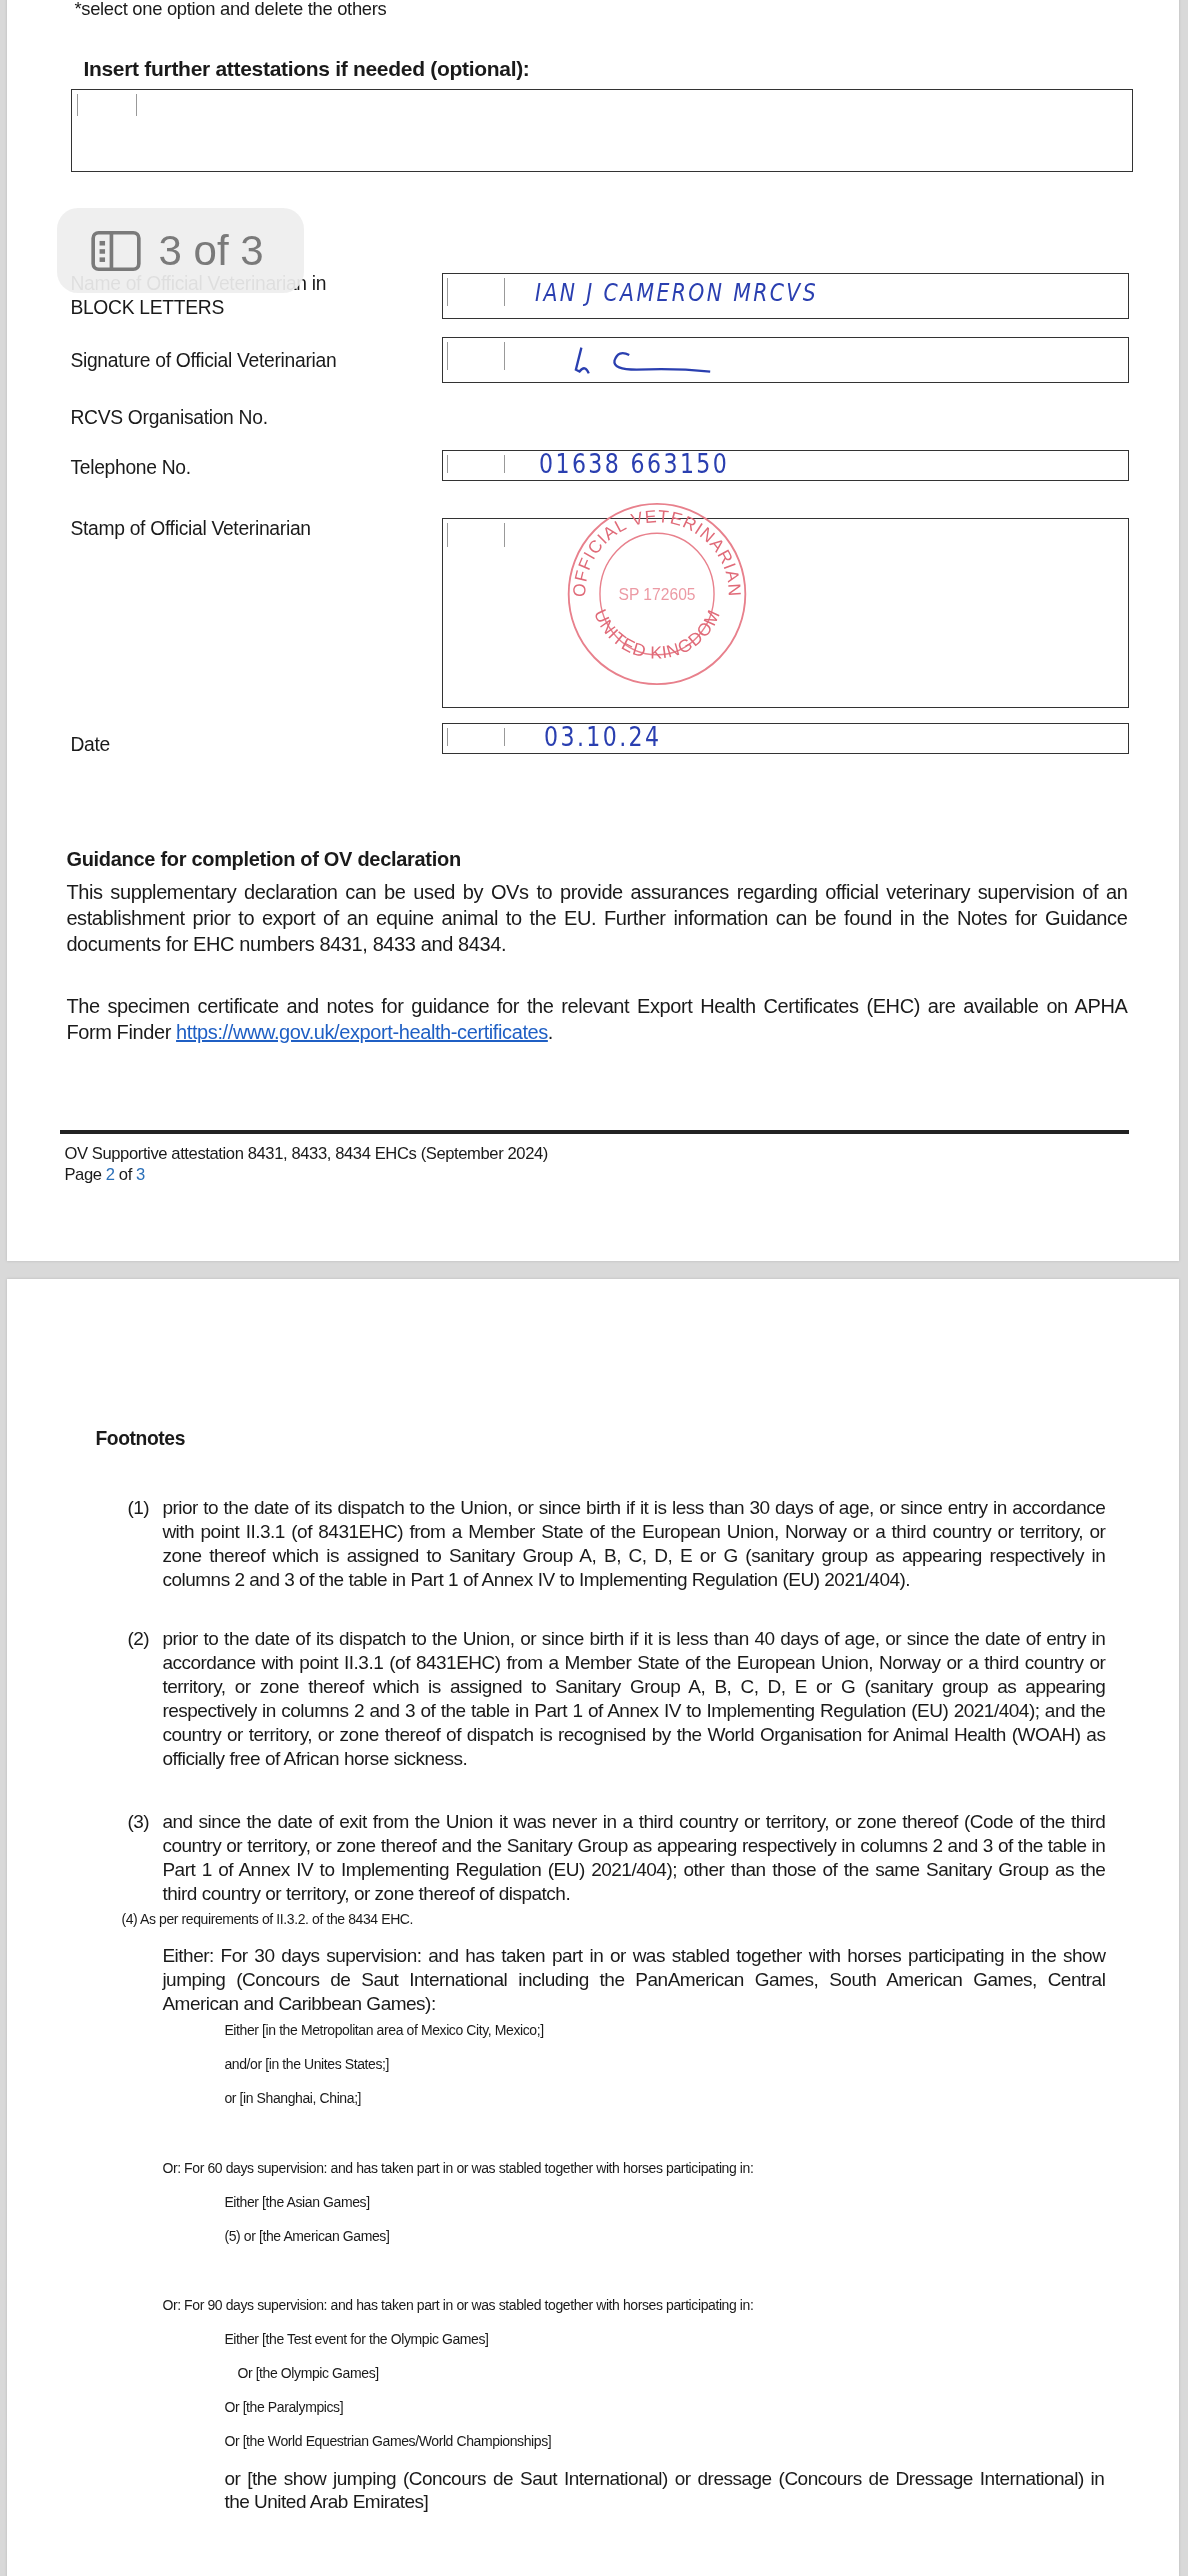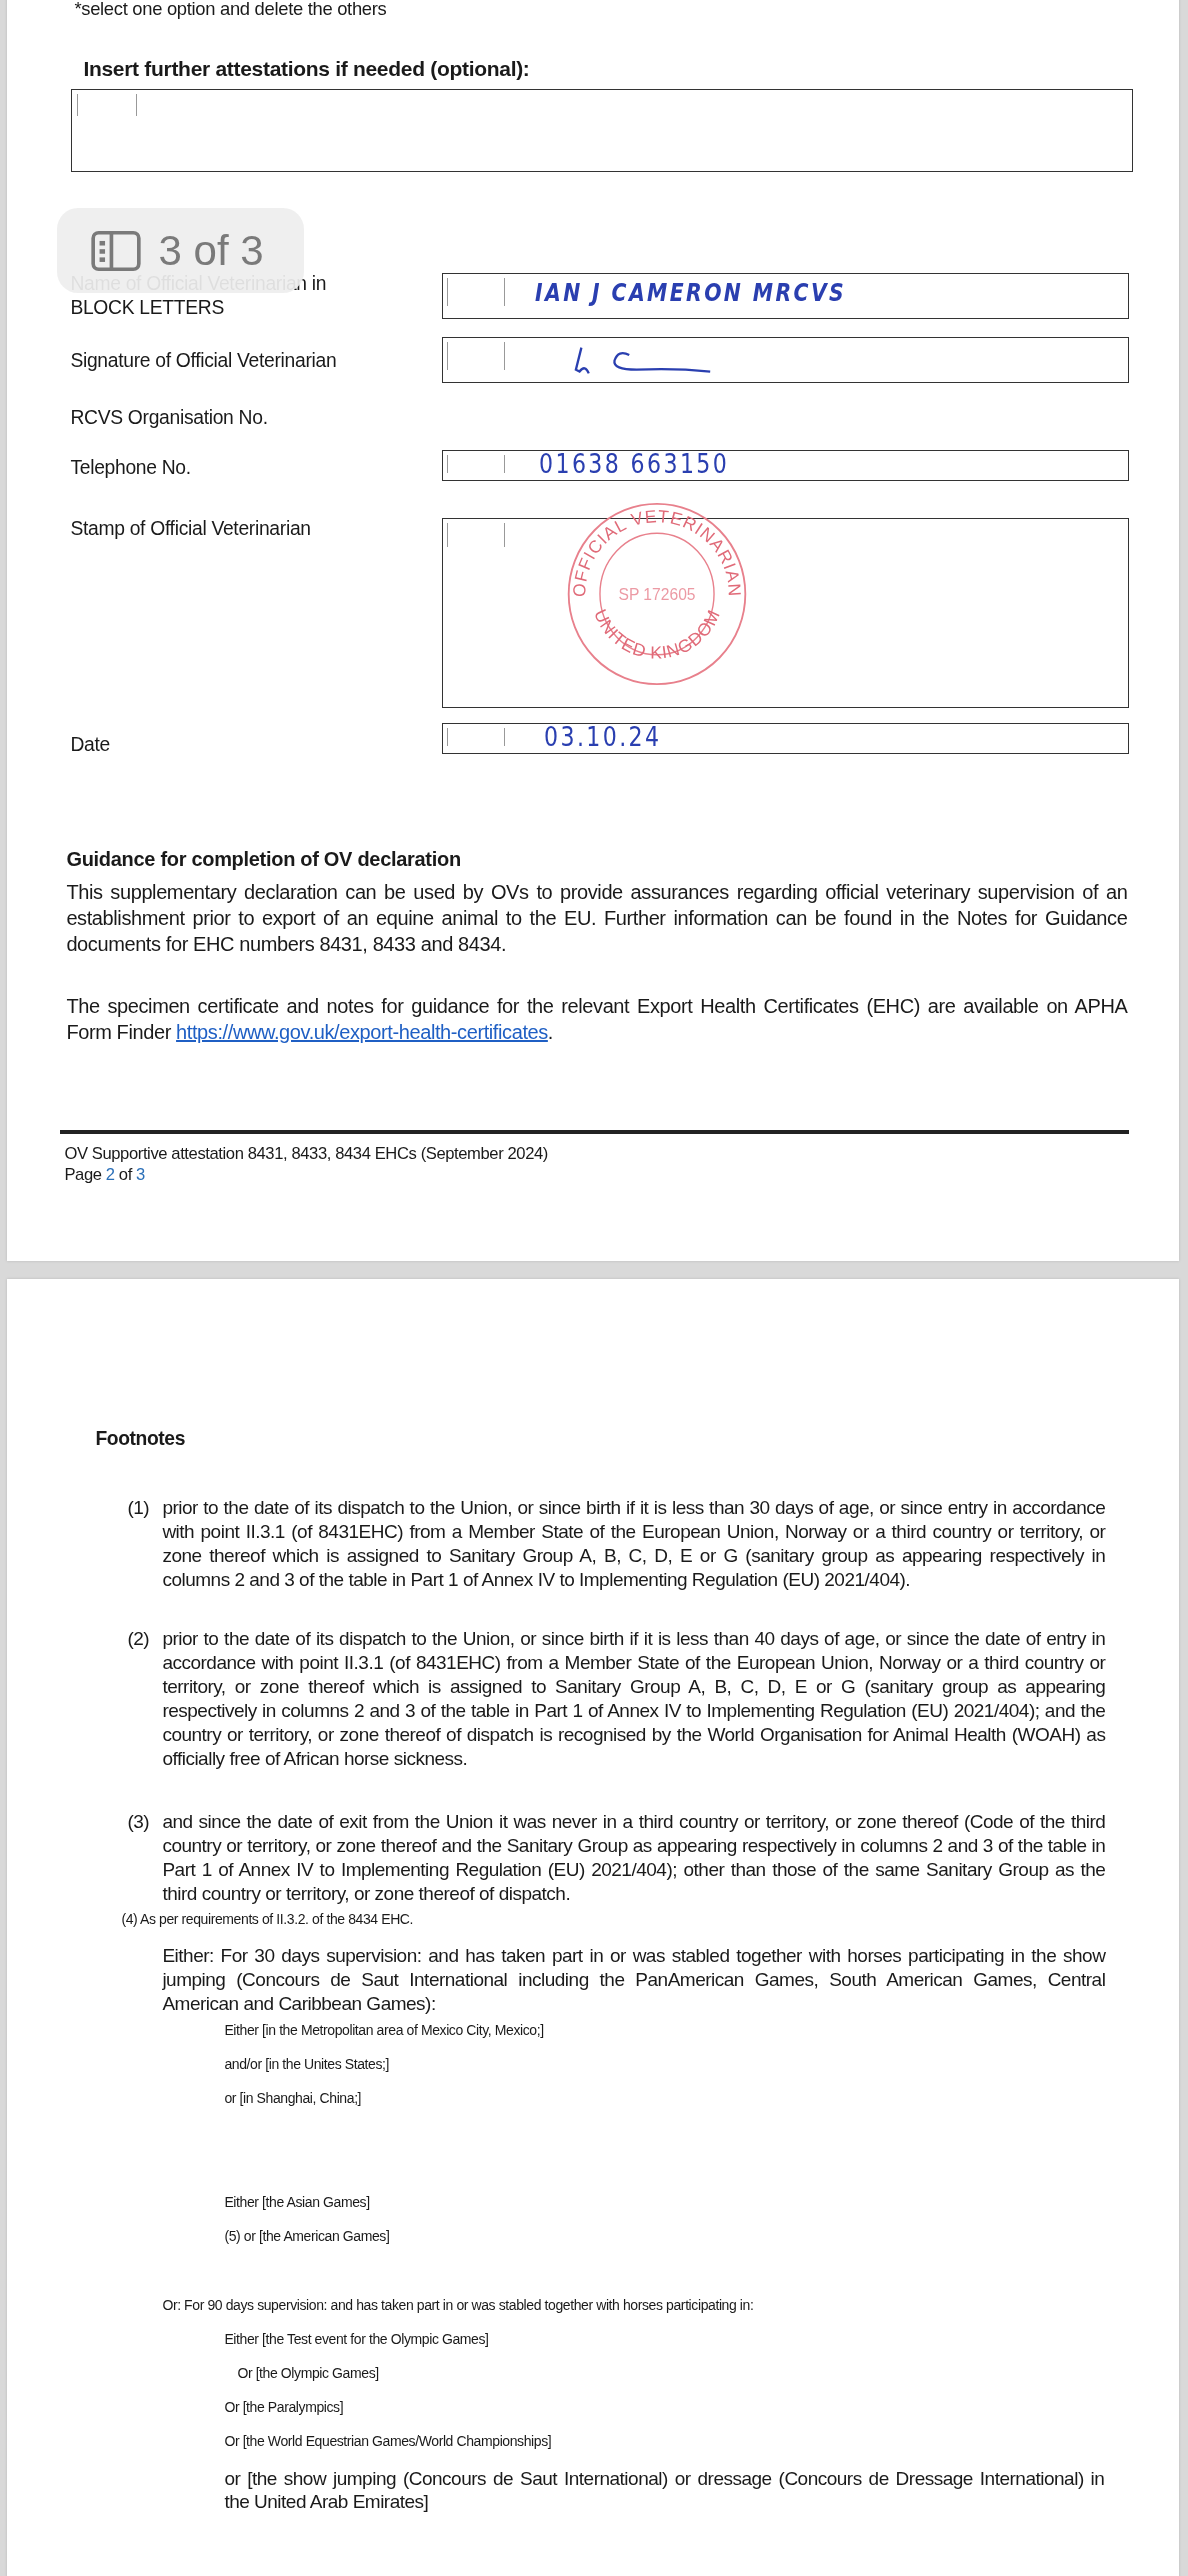--- a/index.html
+++ b/index.html
@@ -54,21 +54,21 @@
 
   <div class="abs txt bold" style="left:76px; top:66px; font-size:21px;">Insert further attestations if needed (optional):</div>
 
   <div class="box" style="left:64px; top:98px; width:1060px; height:81px;">
     <div class="tick1" style="left:4.6px; height:22px;"></div>
     <div class="tick2" style="left:64px; height:22px;"></div>
   </div>
 
   <div class="abs txt" style="left:63px; top:282px;">Name of Official Veterinarian in</div>
   <div class="abs txt" style="left:63px; top:306px;">BLOCK LETTERS</div>
-  <div class="box" style="left:435px; top:282px; width:685px; height:44px;font-weight:bold;">
+  <div class="box" style="left:435px; top:282px; width:685px; height:44px;">
     <div class="tick1" style="left:3.7px; height:28px;"></div>
     <div class="tick2" style="left:61px; height:28px;"></div>
     <div class="hand" style="left:92px; top:5.5px; font-size:24px;">IAN J CAMERON MRCVS</div>
   </div>
 
   <div class="abs txt" style="left:63px; top:359px;">Signature of Official Veterinarian</div>
   <div class="box" style="left:435px; top:346px; width:685px; height:44px;">
     <div class="tick1" style="left:3.7px; height:28px;"></div>
     <div class="tick2" style="left:61px; height:28px;"></div>
     <svg class="abs" style="left:120px; top:3.7px;" width="276" height="37" viewBox="0 0 300 40">
@@ -153,20 +153,21 @@
   </div>
 
   <div class="sub" style="left:114px; top:632px;">(4) As per requirements of II.3.2. of the 8434 EHC.</div>
 
   <div class="fn" style="left:155px; top:665px; width:943px;">Either: For 30 days supervision: and has taken part in or was stabled together with horses participating in the show jumping (Concours de Saut International including the PanAmerican Games, South American Games, Central American and Caribbean Games):</div>
 
   <div class="sub" style="left:217px; top:743px;">Either [in the Metropolitan area of Mexico City, Mexico;]</div>
   <div class="sub" style="left:217px; top:777px;">and/or [in the Unites States;]</div>
   <div class="sub" style="left:217px; top:811px;">or [in Shanghai, China;]</div>
 
+  <div class="sub" style="left:155px; top:881px;">Or: For 60 days supervision: and has taken part in or was stabled together with horses participating in:</div>
   <div class="sub" style="left:217px; top:915px;">Either [the Asian Games]</div>
   <div class="sub" style="left:217px; top:949px;">(5) or [the American Games]</div>
 
   <div class="sub" style="left:155px; top:1018px;">Or: For 90 days supervision: and has taken part in or was stabled together with horses participating in:</div>
   <div class="sub" style="left:217px; top:1052px;">Either [the Test event for the Olympic Games]</div>
   <div class="sub" style="left:230px; top:1086px;">Or [the Olympic Games]</div>
   <div class="sub" style="left:217px; top:1120px;">Or [the Paralympics]</div>
   <div class="sub" style="left:217px; top:1154px;">Or [the World Equestrian Games/World Championships]</div>
   <div class="fn" style="left:217px; top:1188px; width:880px; line-height:23px;">or [the show jumping (Concours de Saut International) or dressage (Concours de Dressage International) in the United Arab Emirates]</div>
 </div>

